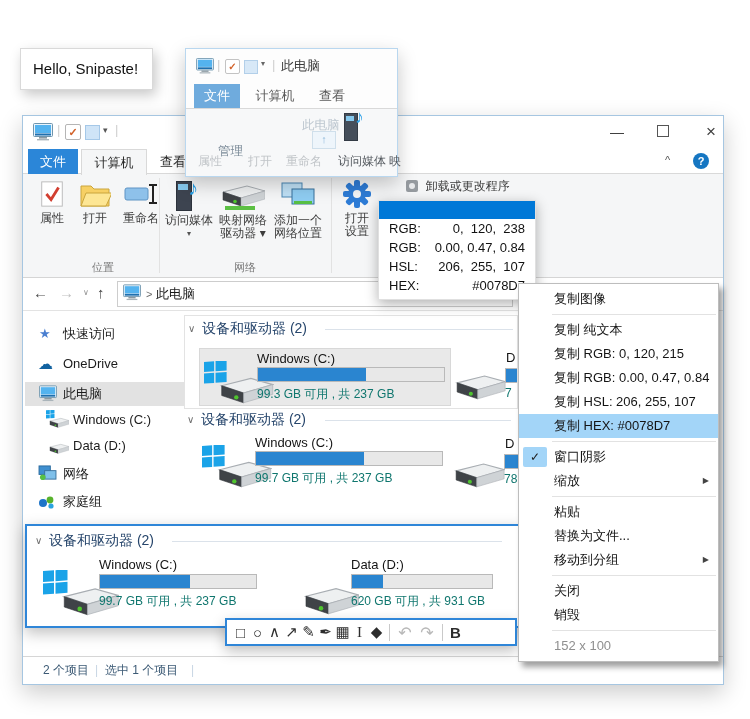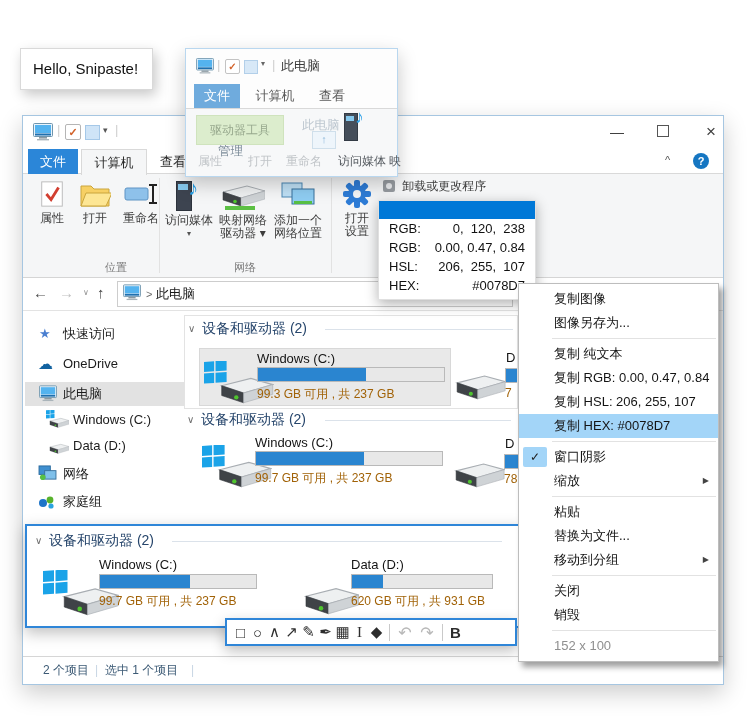--- a/index.html
+++ b/index.html
@@ -18,21 +18,21 @@
   .vdiv{position:absolute;width:1px;background:#e2e2e2}
   .pipe{color:#cfcfcf;font-size:13px}
   .cap{position:absolute;width:32px;height:24px;text-align:center;line-height:24px;font-size:14px;color:#404040}
   
   .gh-chev{position:absolute;font-size:10px;color:#6f6f6f}
   .gh{position:absolute;font-size:14px;color:#26456b;white-space:nowrap}
   .rule{position:absolute;height:1px;background:#dbe2ea}
   .tile-name{position:absolute;font-size:13px;color:#141414;white-space:nowrap}
   .bar{position:absolute;height:13px;background:#e8e8e8;border:1px solid #b9b9b9;overflow:hidden}
   .bar-fill{height:100%;background:#2a85d0}
-  .tile-info{position:absolute;font-size:12px;color:#a16207;white-space:nowrap}
+  .tile-info{position:absolute;font-size:12px;color:#0f766e;white-space:nowrap}
   .side-item{position:absolute;height:24px;line-height:24px;font-size:13px;color:#1c1c1c;white-space:nowrap}
   .side-icon{position:absolute;top:3px}
   
   .cprow{display:flex;justify-content:space-between;height:19px;line-height:19px;padding:0 10px;font-size:13px;color:#111}
   .cprow .v{white-space:pre}
   
   .menu{position:absolute;background:#fff;border:1px solid #bdbdbd;padding:3px 0;
         box-shadow:4px 5px 6px rgba(0,0,0,.38);z-index:30;font-size:13px}
   .mi{position:relative;height:24px;line-height:24px;padding-left:35px;color:#141414;white-space:nowrap}
   .msep{height:1px;background:#e2e2e2;margin:3px 2px 3px 33px}
@@ -115,21 +115,21 @@
     </div>
     <div class="rbtn" style="left:92px;top:5px;width:52px">
       <span><svg width="34" height="30" viewBox="0 0 34 26">
             <rect x="1" y="7" width="23" height="12" rx="2" fill="#8ec1ea" stroke="#5f94c4"></rect>
             <line x1="29" y1="4" x2="29" y2="22" stroke="#222" stroke-width="2"></line>
             <line x1="25" y1="4" x2="33" y2="4" stroke="#222" stroke-width="2"></line>
             <line x1="25" y1="22" x2="33" y2="22" stroke="#222" stroke-width="2"></line>
           </svg></span>
       <span class="lbl">重命名</span>
     </div>
-    <div class="grplabel" style="left:53px;top:86px;width:80px"><span>位置</span></div>
+    <div class="grplabel" style="left:40px;top:86px;width:80px"><span>位置</span></div>
     <div class="vdiv" style="left:136px;top:4px;height:95px"></div>
 
     <div class="rbtn" style="left:141px;top:5px;width:50px">
       <span style="position:relative;display:inline-block;width:30px;height:32px">
         <span style="position:absolute;left:2px;top:2px;width:14px;height:28px;background:#3d4450;border:1px solid #2c323c"></span>
         <span style="position:absolute;left:4px;top:5px;width:10px;height:6px;background:#86c9ee"></span>
         <span style="position:absolute;left:14px;top:-2px;font-size:20px;color:#28a0e6">♪</span>
       </span>
       <span class="lbl">访问媒体</span>
       <span class="lbl" style="font-size:8px;color:#555">▾</span>
@@ -161,21 +161,21 @@
               <rect x="-3" y="-14" width="6" height="28" rx="2" transform="rotate(45)"></rect>
               <rect x="-3" y="-14" width="6" height="28" rx="2" transform="rotate(90)"></rect>
               <rect x="-3" y="-14" width="6" height="28" rx="2" transform="rotate(135)"></rect>
               <circle r="9"></circle>
             </g>
             <circle r="4" fill="#f5f6f7"></circle>
           </svg></span>
       <span class="lbl">打开</span>
       <span class="lbl">设置</span>
     </div>
-    <div class="rbtn" style="left:360px;top:4px;width:150px;text-align:left;white-space:nowrap">
+    <div class="rbtn" style="left:360px;top:4px;width:150px;text-align:center;white-space:nowrap">
       <span style="display:inline-block;width:12px;height:12px;background:#969ba0;border-radius:2px;vertical-align:-2px;margin-right:4px;position:relative"><span style="position:absolute;left:3px;top:3px;width:6px;height:6px;background:#e8eaec;border-radius:50%"></span></span>
       <span>卸载或更改程序</span>
     </div>
   </div>
 
   <div class="abs" style="left:0;top:161px;right:0;height:33px;border-bottom:1px solid #e3e3e3">
     <span class="abs" style="left:10px;top:7px;font-size:15px;color:#4a4a4a">←</span>
     <span class="abs" style="left:36px;top:7px;font-size:15px;color:#c0c0c0">→</span>
     <span class="abs" style="left:60px;top:11px;font-size:8px;color:#909090">∨</span>
     <span class="abs" style="left:74px;top:7px;font-size:15px;color:#4a4a4a">↑</span>
@@ -309,21 +309,20 @@
   <span class="abs" style="left:75px;top:10px;font-size:8px;color:#666">▾</span>
   <span class="abs pipe" style="left:86px;top:8px">|</span>
   <span class="abs" style="left:95px;top:8px;font-size:13px;color:#3a3a3a">此电脑</span>
 
   <div class="tabline" style="top:59px"></div>
   <div class="tab" style="left:8px;top:35px;width:46px;height:24px;line-height:24px;background:#6fabdd;color:#fff"><span>文件</span></div>
   <div class="tab" style="left:60px;top:35px;width:58px;height:24px;line-height:24px;color:#5a5a5a"><span>计算机</span></div>
   <div class="tab" style="left:124px;top:35px;width:44px;height:24px;line-height:24px;color:#5a5a5a"><span>查看</span></div>
 
   <div class="abs" style="left:0;top:60px;right:0;bottom:0;background:#f7f8f9">
-    <div class="abs" style="left:10px;top:6px;width:86px;height:28px;background:#dcedcd;border:1px solid #cfe3bd;text-align:center;line-height:28px;font-size:12px;color:#97a88d"><span>驱动器工具</span></div>
     <span class="ghosttxt" style="left:32px;top:34px;color:#7c8b99;font-size:12.5px">管理</span>
     <span class="ghosttxt" style="left:116px;top:8px;color:#bcc6cf;font-size:12.5px">此电脑</span>
     <span class="abs" style="left:126px;top:22px;width:22px;height:16px;border:1px solid #cfdfeb;background:#eef5fb;text-align:center;line-height:15px;font-size:11px;color:#8fb9da">↑</span>
     <span class="abs" style="left:158px;top:2px;width:26px;height:30px">
       <span style="position:absolute;left:0;top:2px;width:12px;height:26px;background:#454e5a;border:1px solid #333b45"></span>
       <span style="position:absolute;left:2px;top:5px;width:8px;height:5px;background:#86c9ee"></span>
       <span style="position:absolute;left:11px;top:-4px;font-size:18px;color:#2ba0e8">♪</span>
     </span>
     <span class="ghosttxt" style="left:12px;top:44px;color:#c0c4c8">属性</span>
     <span class="ghosttxt" style="left:62px;top:44px;color:#c0c4c8">打开</span>
@@ -390,23 +389,23 @@
   <span class="ticon">◆</span>
   <span class="tsep"></span>
   <span class="ticon" style="color:#b8b8b8;width:22px;font-size:16px">↶</span>
   <span class="ticon" style="color:#b8b8b8;width:22px;font-size:16px">↷</span>
   <span class="tsep"></span>
   <span class="ticon" style="font-weight:bold">B</span>
 </div>
 
 <div class="menu" style="left:518px;top:283px;width:199px">
   <div class="mi"><span>复制图像</span></div>
-  <div class="mi"><span>图像另存为...</span></div>
   <div class="msep"></div>
   <div class="mi"><span>复制 纯文本</span></div>
+  <div class="mi"><span>复制 RGB: 0, 120, 215</span></div>
   <div class="mi"><span>复制 RGB: 0.00, 0.47, 0.84</span></div>
   <div class="mi"><span>复制 HSL: 206, 255, 107</span></div>
   <div class="mi" style="background: rgb(163, 213, 248);"><span>复制 HEX: #0078D7</span></div>
   <div class="msep"></div>
   <div class="mi">
     <span class="mcheck" style="background: rgb(163, 213, 248);"><span>✓</span></span>
     <span>窗口阴影</span>
   </div>
   <div class="mi"><span>缩放</span><span class="marrow">▶</span></div>
   <div class="msep"></div>

